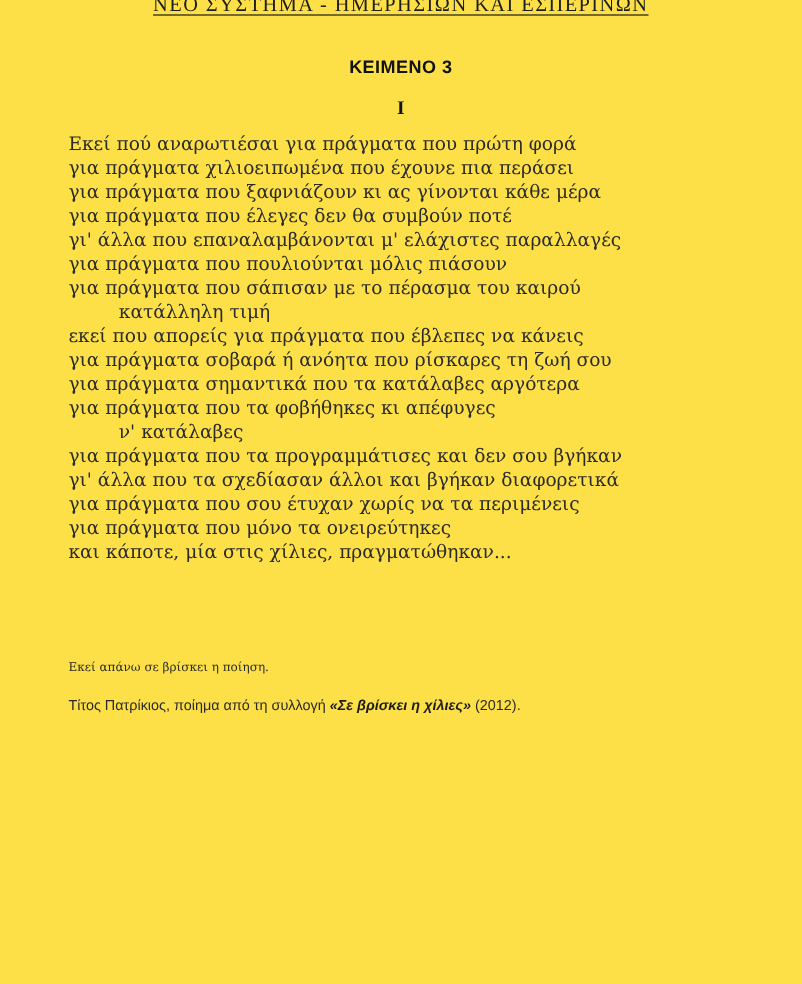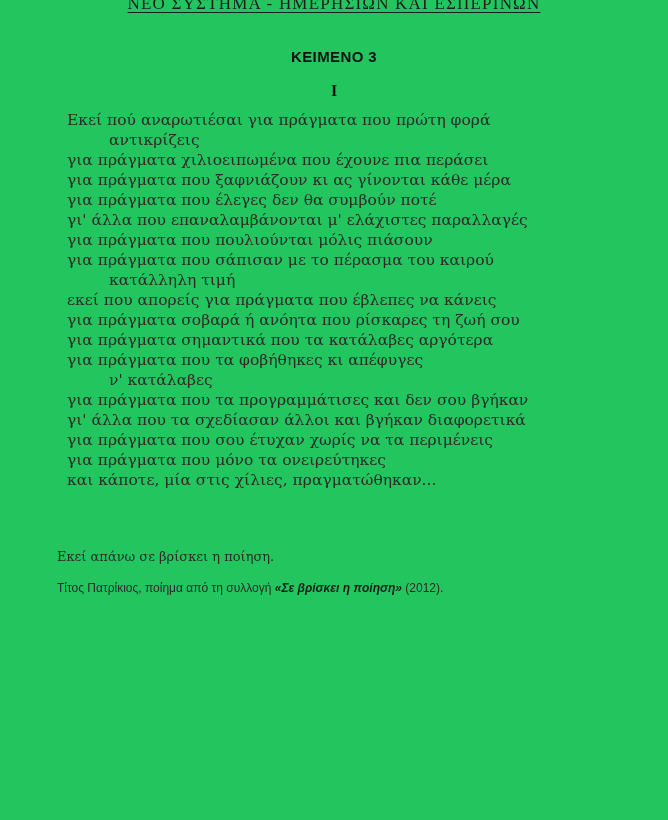--- a/index.html
+++ b/index.html
@@ -4,21 +4,21 @@
 <style>
   html, body {
     margin: 0;
     padding: 0;
     background: #ffffff;
   }
   .page {
     position: relative;
     width: 668px;
     height: 820px;
-    background: #22c55e;
+    background: #fde047;
     overflow: hidden;
     font-family: "DejaVu Serif", serif;
     color: #222222;
   }
   .doc-header {
     position: absolute;
     top: -6px;
     left: 0;
     width: 100%;
     text-align: center;
@@ -60,31 +60,30 @@
     top: 110px;
     left: 57px;
     width: 570px;
     font-family: "DejaVu Serif", serif;
     font-size: 15.5px;
     line-height: 20px;
     color: #2b2b2b;
   }
   .poem-line {
     white-space: nowrap;
-    margin-left: 10px;
   }
   .poem-line.indent {
     padding-left: 42px;
   }
   .closing-line {
     position: absolute;
     top: 547px;
     left: 57px;
     font-family: "DejaVu Serif", serif;
-    font-size: 13px;
+    font-size: 10px;
     line-height: 20px;
     color: #2b2b2b;
     white-space: nowrap;
     text-align: center;
   }
   .attribution {
     position: absolute;
     top: 581px;
     left: 57px;
     font-family: "Liberation Sans", sans-serif;
@@ -106,21 +105,20 @@
   <div class="doc-header">
     <span class="header-text">ΝΕΟ ΣΥΣΤΗΜΑ - ΗΜΕΡΗΣΙΩΝ ΚΑΙ ΕΣΠΕΡΙΝΩΝ</span>
   </div>
 
   <div class="section-title">ΚΕΙΜΕΝΟ 3</div>
 
   <div class="part-numeral">Ι</div>
 
   <div class="poem">
       <div class="poem-line">Εκεί πού αναρωτιέσαι για πράγματα που πρώτη φορά</div>
-      <div class="poem-line indent">αντικρίζεις</div>
       <div class="poem-line">για πράγματα χιλιοειπωμένα που έχουνε πια περάσει</div>
       <div class="poem-line">για πράγματα που ξαφνιάζουν κι ας γίνονται κάθε μέρα</div>
       <div class="poem-line">για πράγματα που έλεγες δεν θα συμβούν ποτέ</div>
       <div class="poem-line">γι' άλλα που επαναλαμβάνονται μ' ελάχιστες παραλλαγές</div>
       <div class="poem-line">για πράγματα που πουλιούνται μόλις πιάσουν</div>
       <div class="poem-line">για πράγματα που σάπισαν με το πέρασμα του καιρού</div>
       <div class="poem-line indent">κατάλληλη τιμή</div>
       <div class="poem-line">εκεί που απορείς για πράγματα που έβλεπες να κάνεις</div>
       <div class="poem-line">για πράγματα σοβαρά ή ανόητα που ρίσκαρες τη ζωή σου</div>
       <div class="poem-line">για πράγματα σημαντικά που τα κατάλαβες αργότερα</div>
@@ -129,16 +127,16 @@
       <div class="poem-line">για πράγματα που τα προγραμμάτισες και δεν σου βγήκαν</div>
       <div class="poem-line">γι' άλλα που τα σχεδίασαν άλλοι και βγήκαν διαφορετικά</div>
       <div class="poem-line">για πράγματα που σου έτυχαν χωρίς να τα περιμένεις</div>
       <div class="poem-line">για πράγματα που μόνο τα ονειρεύτηκες</div>
       <div class="poem-line">και κάποτε, μία στις χίλιες, πραγματώθηκαν...</div>
     </div>
 
   <div class="closing-line">Εκεί απάνω σε βρίσκει η ποίηση.</div>
 
   <div class="attribution">
-    <span>Τίτος Πατρίκιος, ποίημα από τη συλλογή </span><span class="collection-title">«Σε βρίσκει η ποίηση»</span><span> (2012).</span>
+    <span>Τίτος Πατρίκιος, ποίημα από τη συλλογή </span><span class="collection-title">«Σε βρίσκει η χίλιες»</span><span> (2012).</span>
   </div>
 
 </div>
 
 </body></html>

